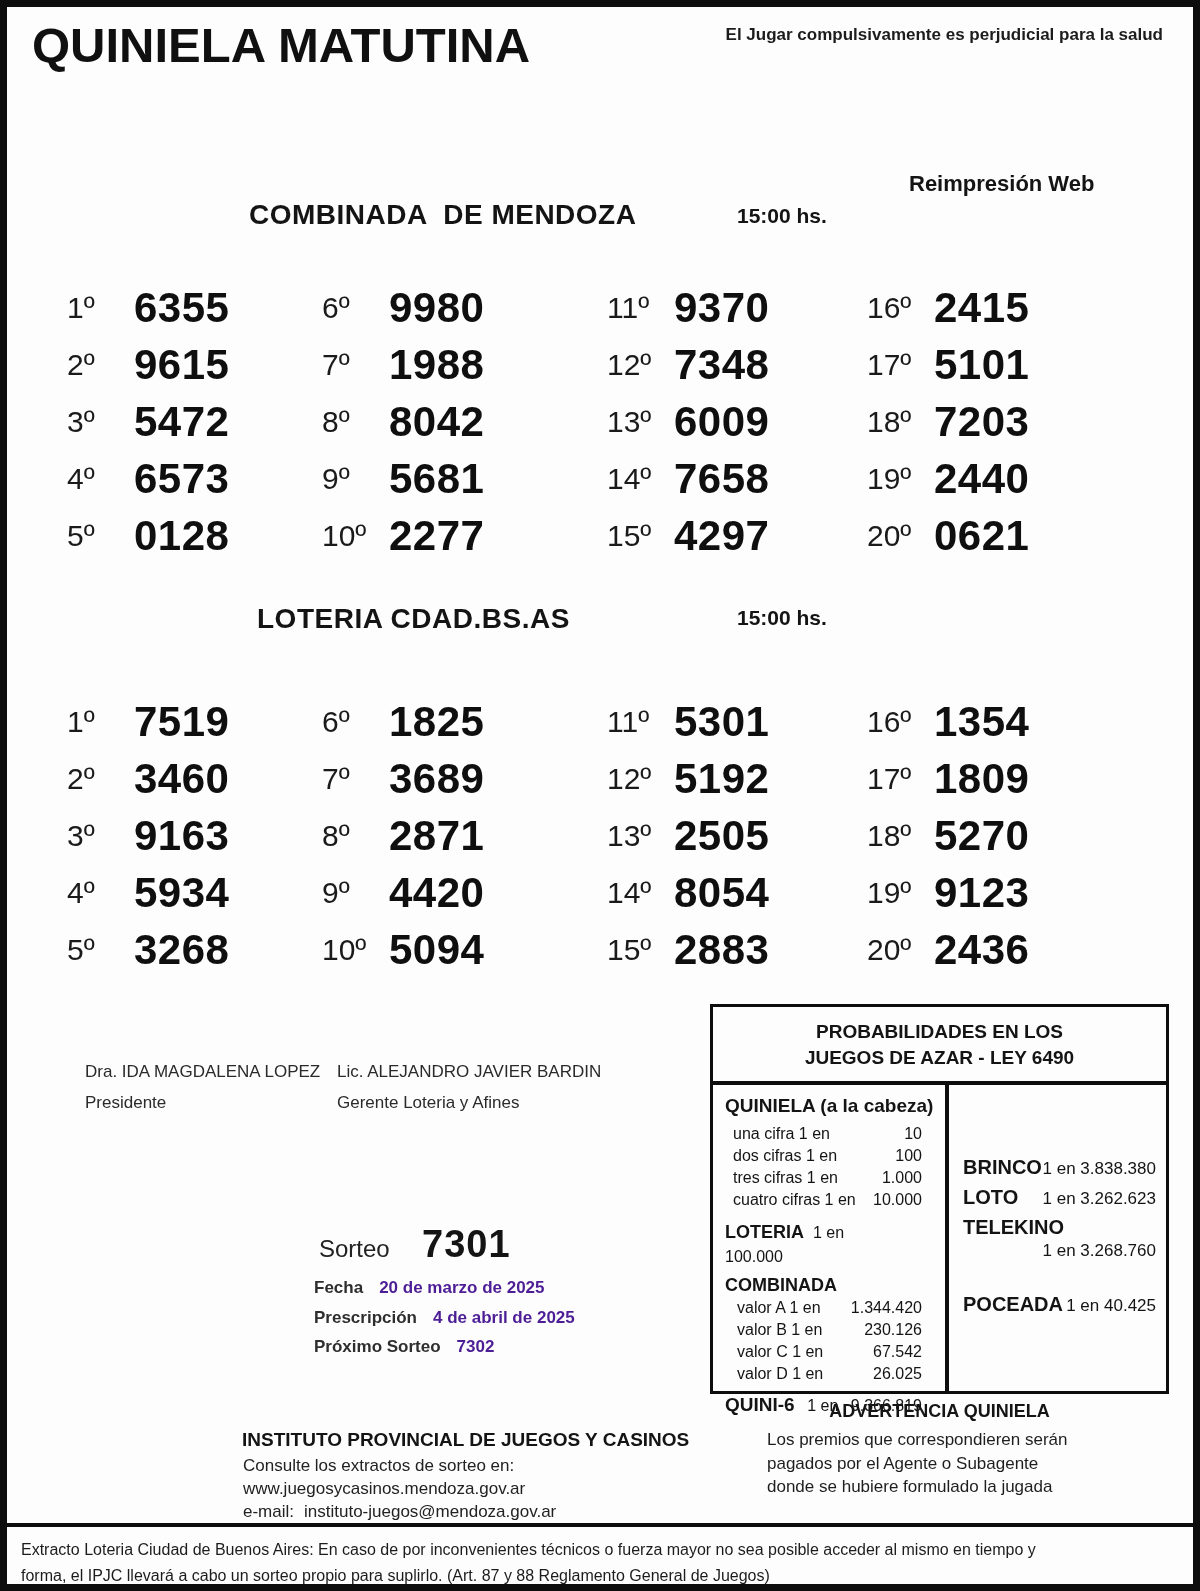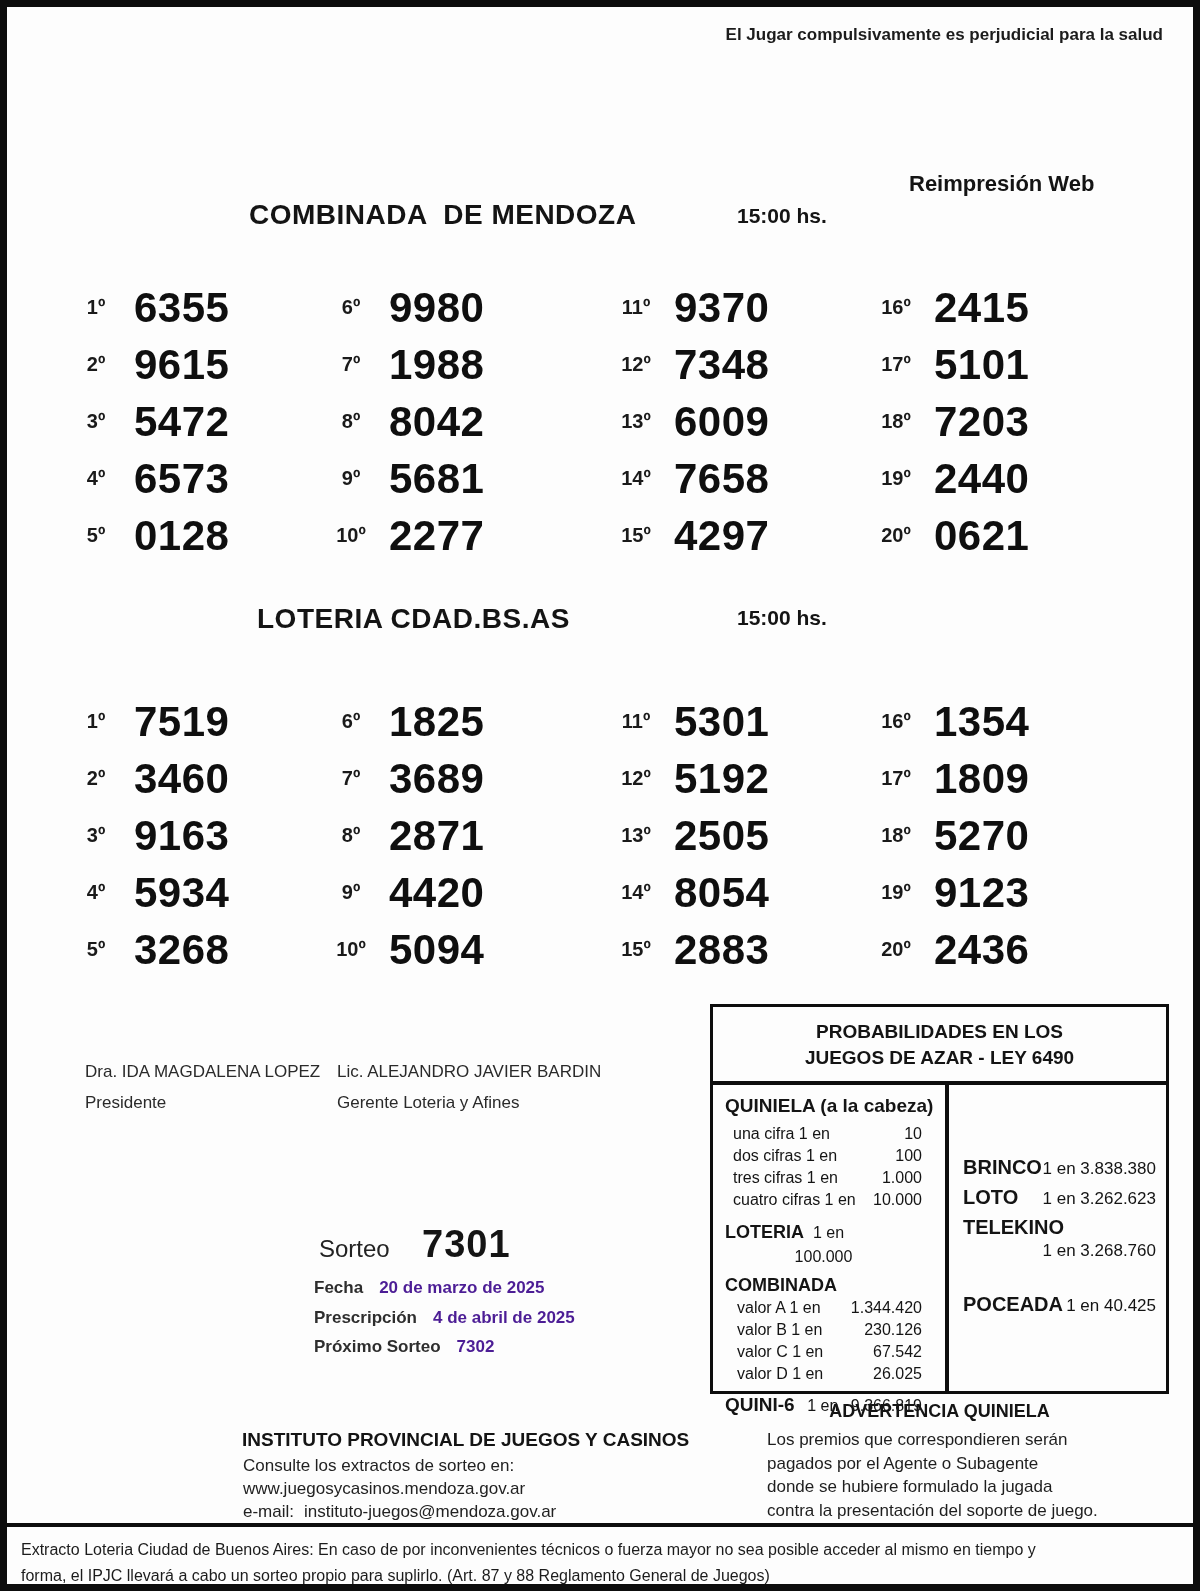--- a/index.html
+++ b/index.html
@@ -50,22 +50,22 @@
     position: absolute; left: 60px;
     display: grid;
     grid-template-columns: 255px 285px 260px 240px;
     grid-template-rows: repeat(5, 57px);
     grid-auto-flow: column;
   }
   .grid-mendoza { top: 272px; }
   .grid-bsas    { top: 686px; }
   .cell { display: flex; align-items: center; }
   .pos {
-    width: 58px; text-align: center; margin-right: 9px;
-    font-size: 20px; color: #1a1a1a; white-space: nowrap; font-weight: bold;
+    width: 58px; text-align: left; margin-right: 9px;
+    font-size: 30px; color: #1a1a1a; white-space: nowrap;
   }
   .num {
     font-size: 42px; font-weight: bold; color: #0f0f0f;
     letter-spacing: 0.5px; white-space: nowrap;
   }
 
   
   .official { position: absolute; font-size: 17px; color: #2a2a2a; white-space: nowrap; }
   .official-name-1  { left: 78px;  top: 1055px; }
   .official-title-1 { left: 78px;  top: 1086px; }
@@ -87,21 +87,21 @@
   .prob-cols { flex: 1; display: flex; min-height: 0; }
   .prob-left {
     width: 236px; border-right: 4px solid #0d0d0d;
     padding: 10px 23px 8px 12px; font-size: 16px;
   }
   .prob-right { flex: 1; padding: 64px 10px 0 14px; font-size: 17px; }
 
   .prob-subhead { font-size: 19px; font-weight: bold; margin-bottom: 6px; white-space: nowrap; }
   .prob-row { display: flex; justify-content: space-between; line-height: 22px; }
   .prob-row.indent { padding-left: 8px; }
-  .prob-row .v { text-align: center; white-space: nowrap; }
+  .prob-row .v { text-align: left; white-space: nowrap; }
   .loteria-row { margin-top: 9px; line-height: 24px; flex-direction: column; }
   .loteria-row .bold-label, .combinada-head { font-size: 18px; font-weight: bold; }
   .combinada-head { margin-top: 4px; line-height: 24px; }
   .valor-rows .prob-row { padding-left: 12px; }
   .quini-row { margin-top: 9px; display: flex; justify-content: space-between; align-items: baseline; }
   .quini-row .game { font-size: 19px; font-weight: bold; }
 
   .pr-row { display: flex; justify-content: space-between; align-items: flex-end; margin-top: 7px; }
   .pr-row .game, .pr-game-line { font-size: 20px; font-weight: bold; }
   .pr-row .v, .pr-value-line { font-size: 17px; font-weight: normal; white-space: nowrap; }
@@ -141,20 +141,21 @@
   .footer-text {
     position: absolute; left: 14px; top: 1530px; width: 1160px;
     font-size: 16px; line-height: 26px; color: #1c1c1c;
   }
 </style>
 </head>
 <body>
 
 <div class="page">
 
+  <div class="doc-title">QUINIELA MATUTINA</div>
   <div class="top-warning">El Jugar compulsivamente es perjudicial para la salud</div>
   <div class="reimpresion">Reimpresión Web</div>
 
   <div class="section-heading heading-mendoza">COMBINADA  DE MENDOZA</div>
   <div class="time-label time-1">15:00 hs.</div>
 
   <div class="results-grid grid-mendoza">
     <div class="cell">
         <span class="pos">1º</span>
         <span class="num">6355</span>
@@ -410,21 +411,20 @@
   </div>
   <div class="info-row row-proximo">
     <span class="lbl">Próximo Sorteo</span><span class="val">7302</span>
   </div>
 
   <div class="advertencia-title">ADVERTENCIA QUINIELA</div>
   <div class="advertencia-lines">
     <div>Los premios que correspondieren serán</div>
     <div>pagados por el Agente o Subagente</div>
     <div>donde se hubiere formulado la jugada</div>
-    <div>contra la presentación del soporte de juego.</div>
   </div>
 
   <div class="instituto-name">INSTITUTO PROVINCIAL DE JUEGOS Y CASINOS</div>
   <div class="instituto-line line-consulte">Consulte los extractos de sorteo en:</div>
   <div class="instituto-line line-web">www.juegosycasinos.mendoza.gov.ar</div>
   <div class="instituto-line line-email">
     <span>e-mail:</span><span class="email-addr">instituto-juegos@mendoza.gov.ar</span>
   </div>
 
   <div class="separator"></div>

